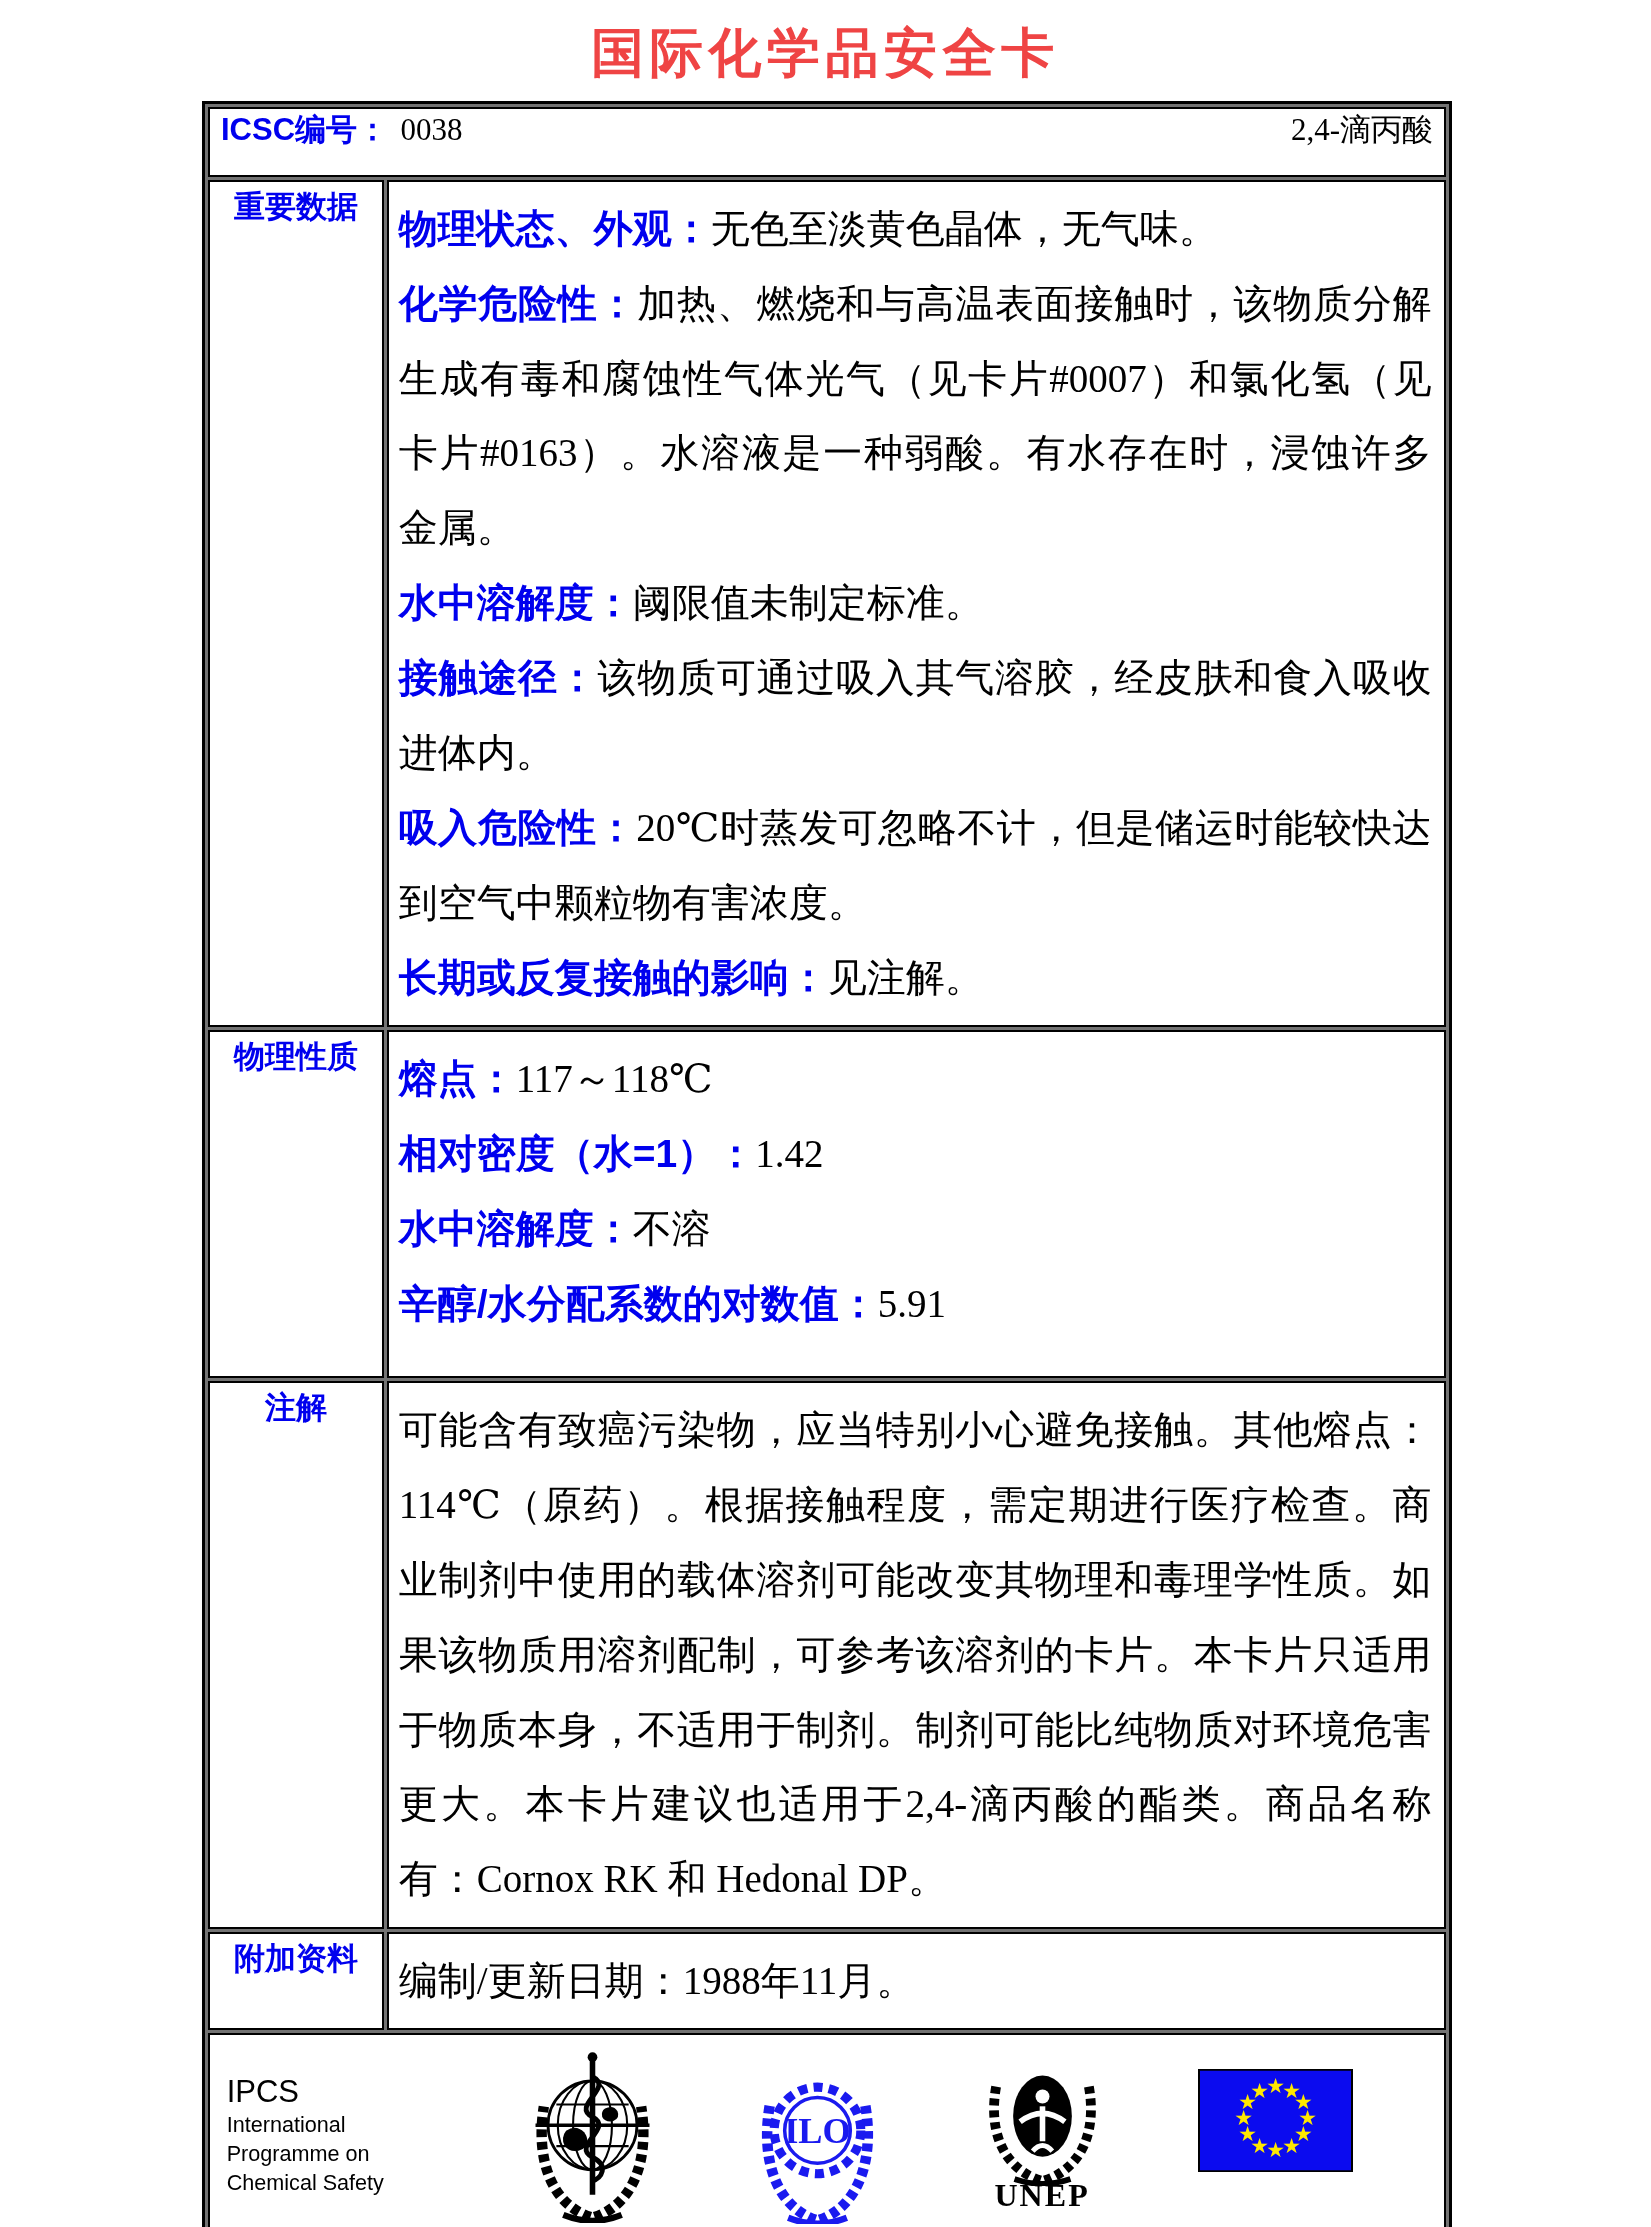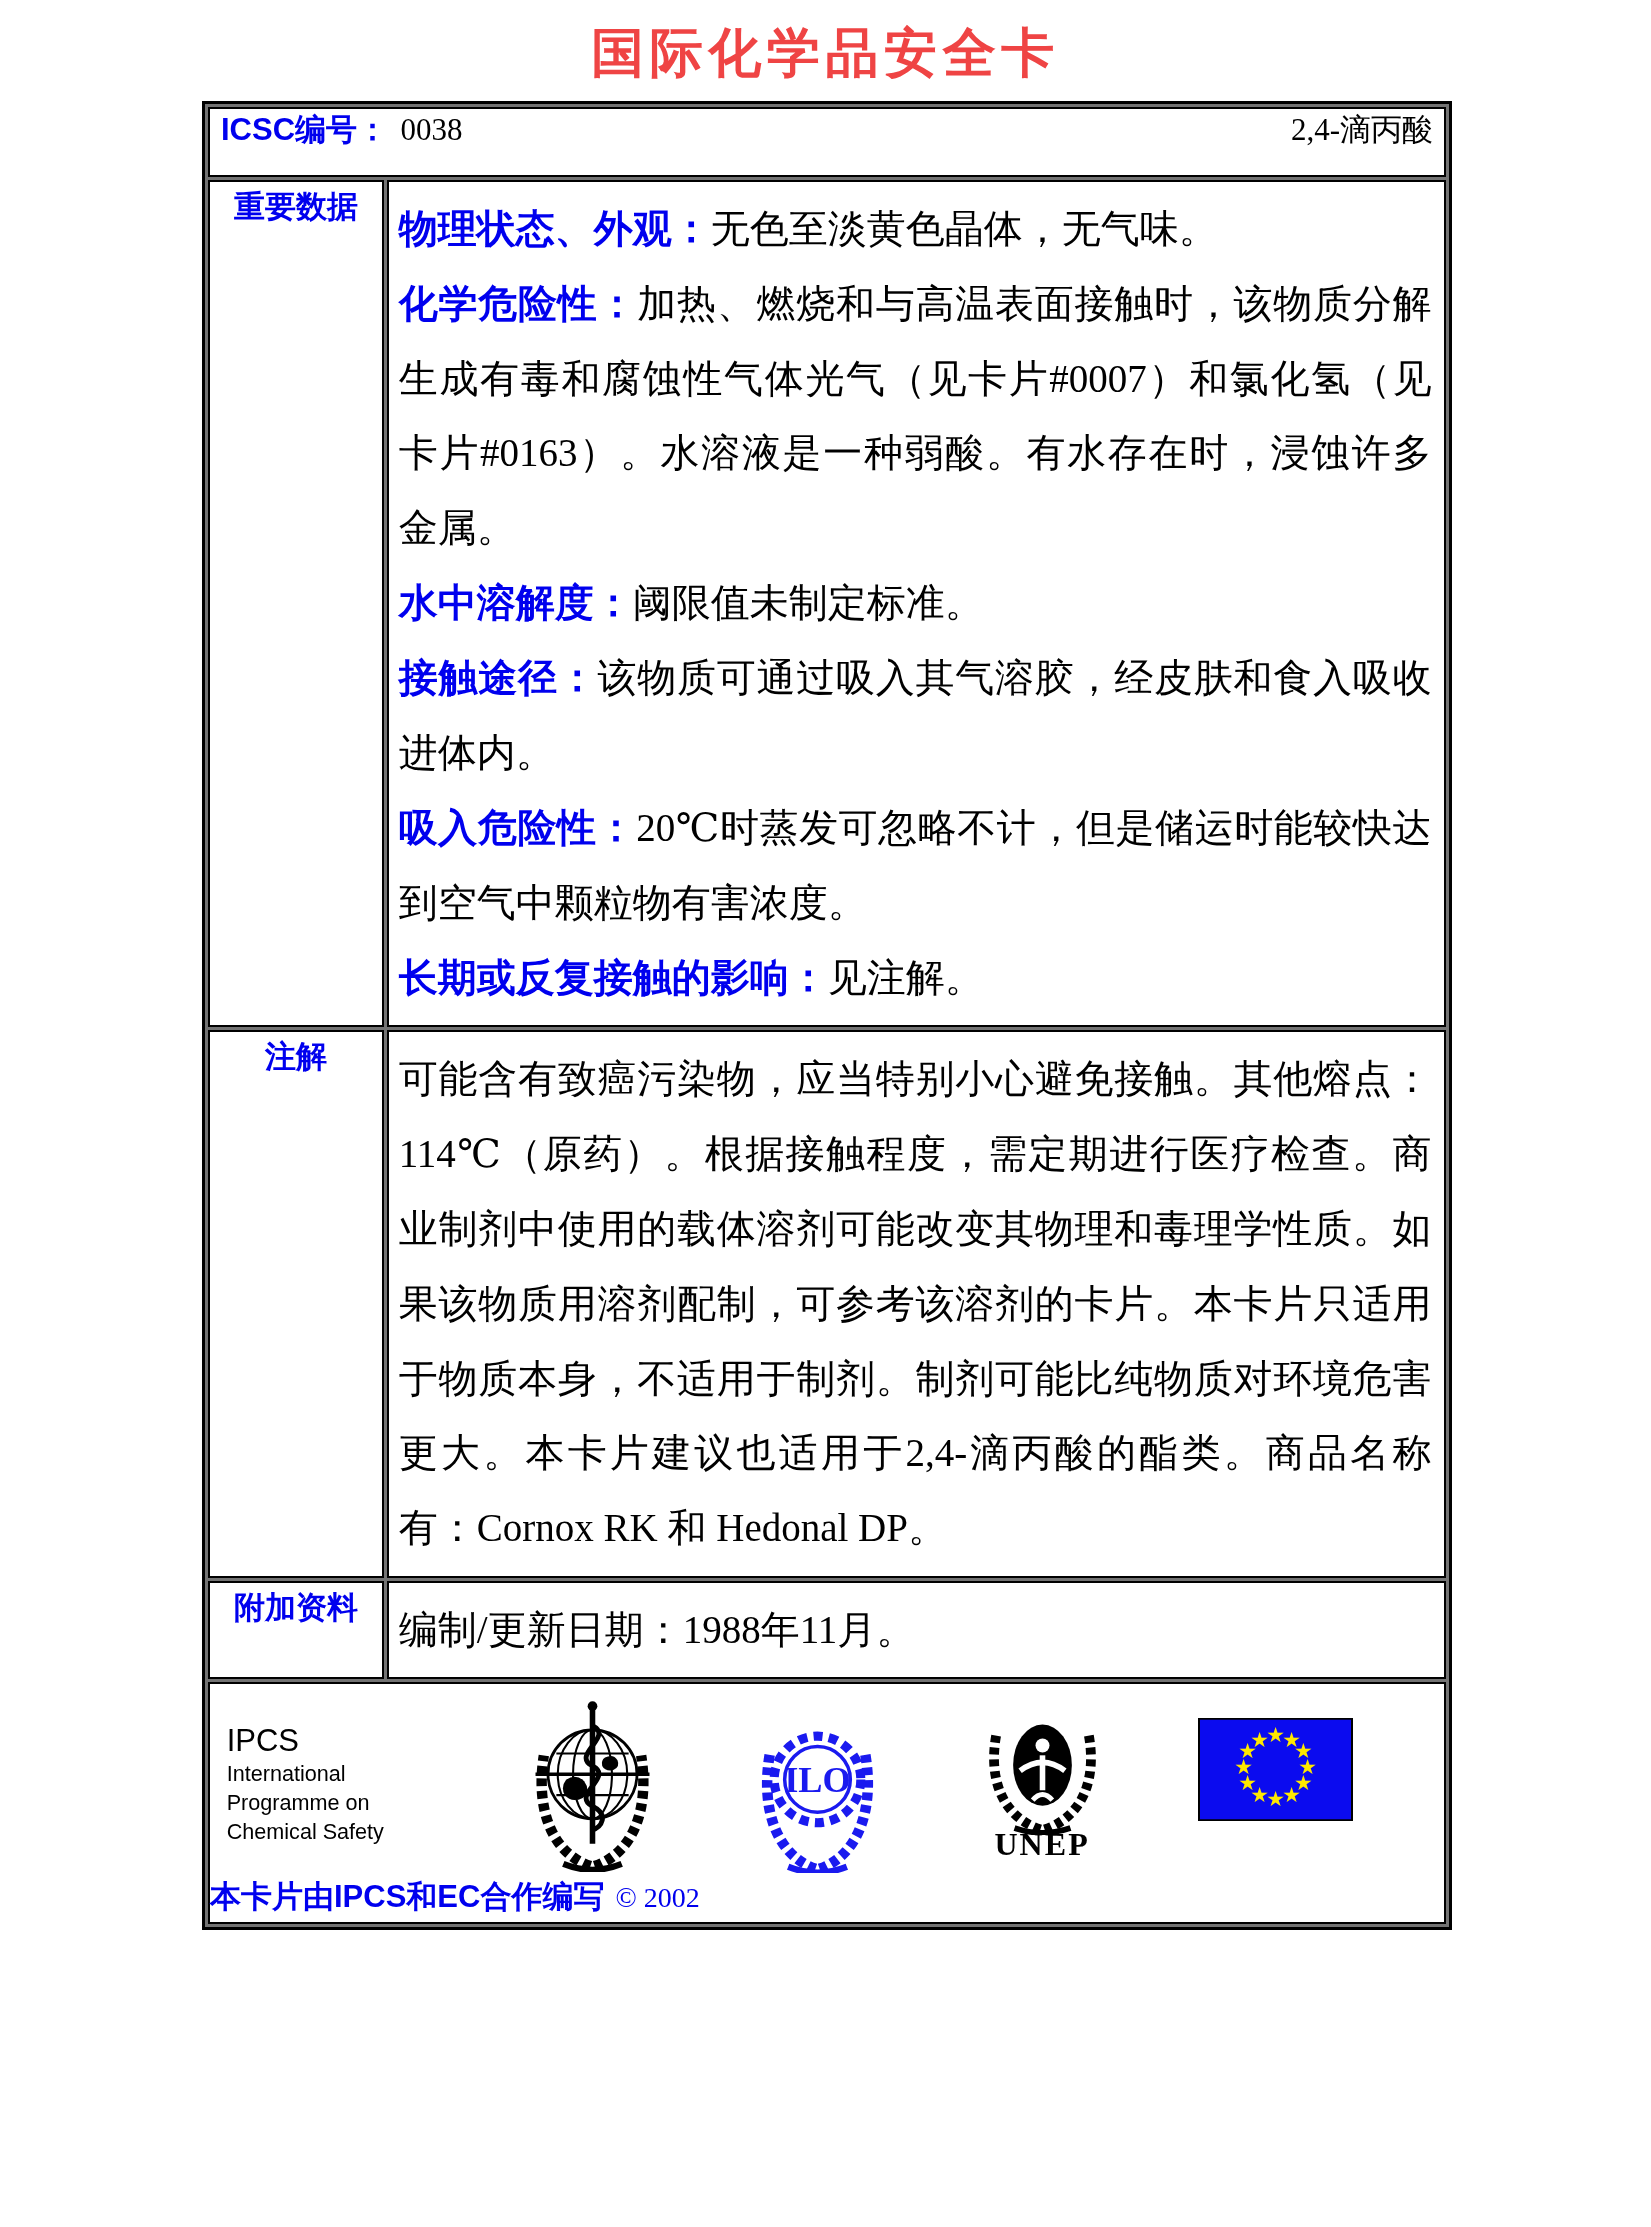--- a/index.html
+++ b/index.html
@@ -138,20 +138,29 @@
     <td class="content-cell h-important">
       <p class="body-p"><span class="inline-label">物理状态、外观：</span><span>无色至淡黄色晶体，无气味。</span></p>
       <p class="body-p"><span class="inline-label">化学危险性：</span><span>加热、燃烧和与高温表面接触时，该物质分解生成有毒和腐蚀性气体光气（见卡片#0007）和氯化氢（见卡片#0163）。水溶液是一种弱酸。有水存在时，浸蚀许多金属。</span></p>
       <p class="body-p"><span class="inline-label">水中溶解度：</span><span>阈限值未制定标准。</span></p>
       <p class="body-p"><span class="inline-label">接触途径：</span><span>该物质可通过吸入其气溶胶，经皮肤和食入吸收进体内。</span></p>
       <p class="body-p"><span class="inline-label">吸入危险性：</span><span>20℃时蒸发可忽略不计，但是储运时能较快达到空气中颗粒物有害浓度。</span></p>
       <p class="body-p"><span class="inline-label">长期或反复接触的影响：</span><span>见注解。</span></p>
     </td>
   </tr>
 
+  <tr>
+    <td class="label-cell h-physical">物理性质</td>
+    <td class="content-cell h-physical">
+      <p class="body-p nojust"><span class="inline-label">熔点：</span><span>117～118℃</span></p>
+      <p class="body-p nojust"><span class="inline-label">相对密度（水=1）：</span><span>1.42</span></p>
+      <p class="body-p nojust"><span class="inline-label">水中溶解度：</span><span>不溶</span></p>
+      <p class="body-p nojust"><span class="inline-label">辛醇/水分配系数的对数值：</span><span>5.91</span></p>
+    </td>
+  </tr>
 
 
   <tr>
     <td class="label-cell h-notes">注解</td>
     <td class="content-cell h-notes">
       <p class="body-p">可能含有致癌污染物，应当特别小心避免接触。其他熔点：114℃（原药）。根据接触程度，需定期进行医疗检查。商业制剂中使用的载体溶剂可能改变其物理和毒理学性质。如果该物质用溶剂配制，可参考该溶剂的卡片。本卡片只适用于物质本身，不适用于制剂。制剂可能比纯物质对环境危害更大。本卡片建议也适用于2,4-滴丙酸的酯类。商品名称有：Cornox RK 和 Hedonal DP。</p>
     </td>
   </tr>
 
   <tr>

